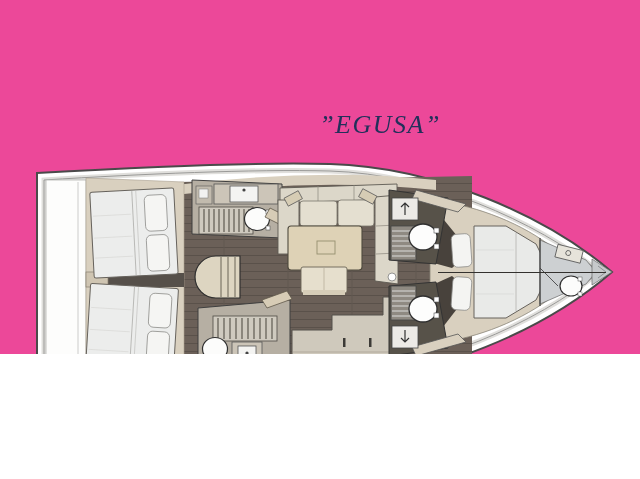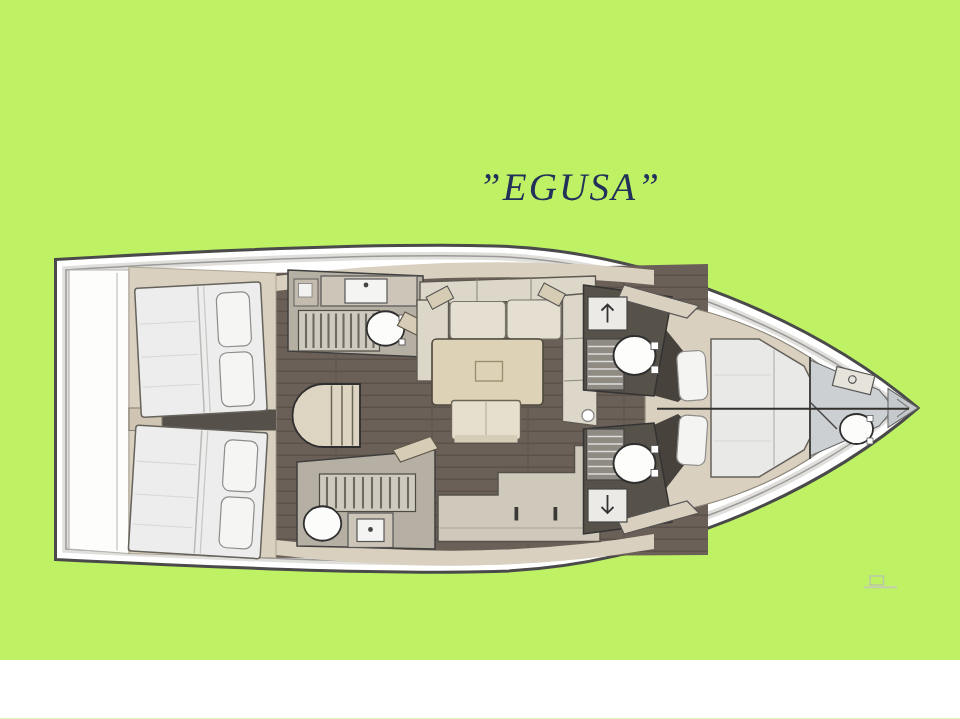--- a/index.html
+++ b/index.html
@@ -1,17 +1,17 @@
 <!DOCTYPE html>
 <html><head>
 <meta charset="utf-8">
 <style>
   html,body{margin:0;padding:0;background:#ffffff;}
   .stage{
-    position:relative;width:640px;height:440px;background:#bef264;
+    position:relative;width:640px;height:354px;background:#ec4899;
     font-family:"Liberation Serif", serif;overflow:hidden;
   }
   .boat-title{
     position:absolute;left:0;top:110px;width:700px;text-align:center;
     transform:translateX(30px);
     font-style:italic;font-size:26px;letter-spacing:1.5px;
     color:#22305a;font-weight:500;
   }
   svg{position:absolute;left:0;top:0;}
   .watermark{opacity:.75;}

